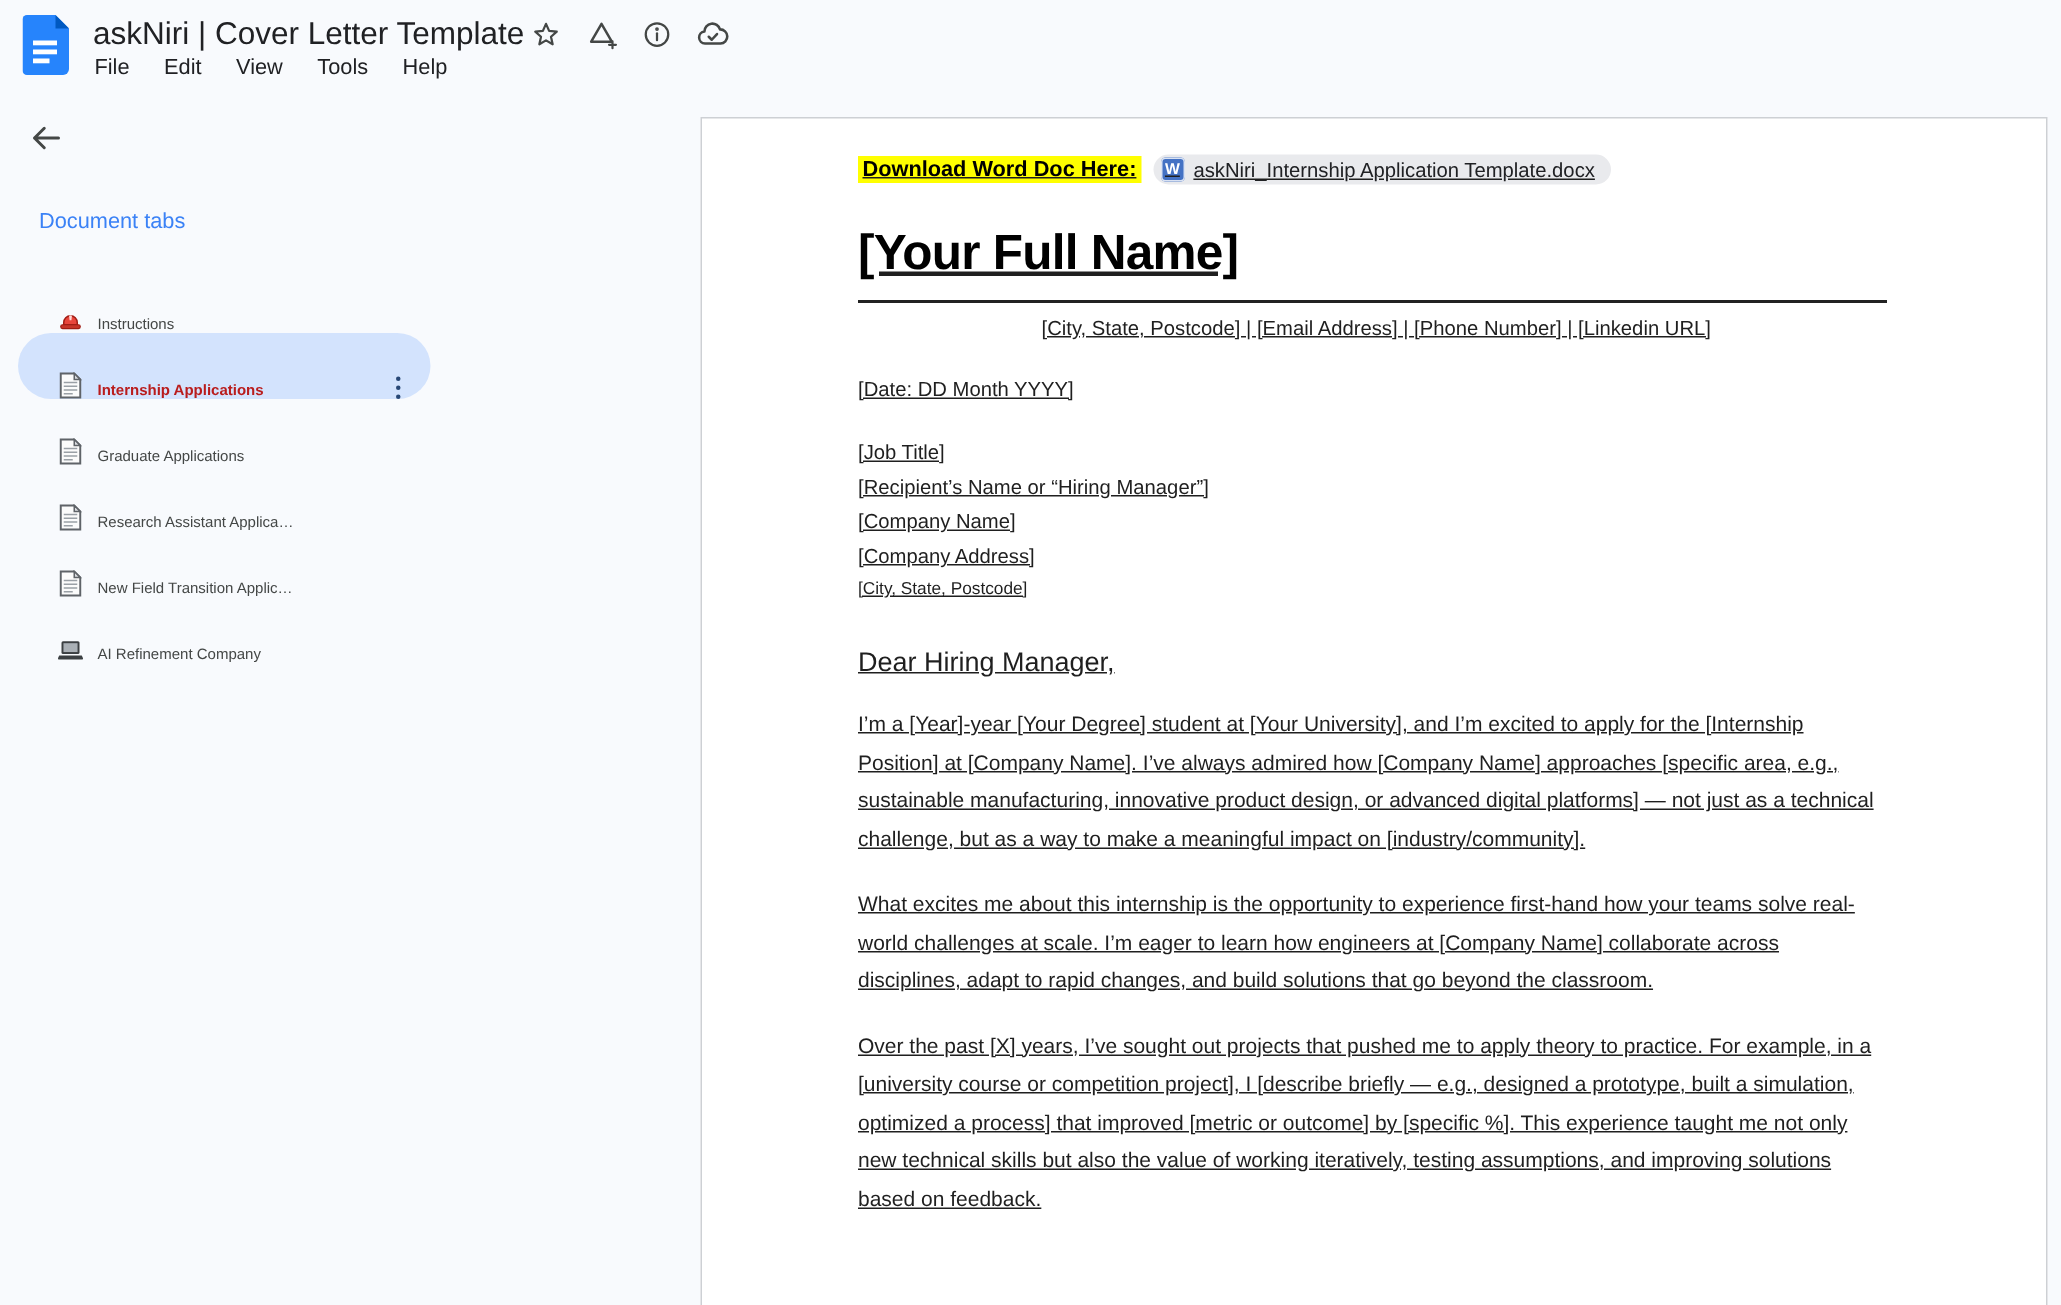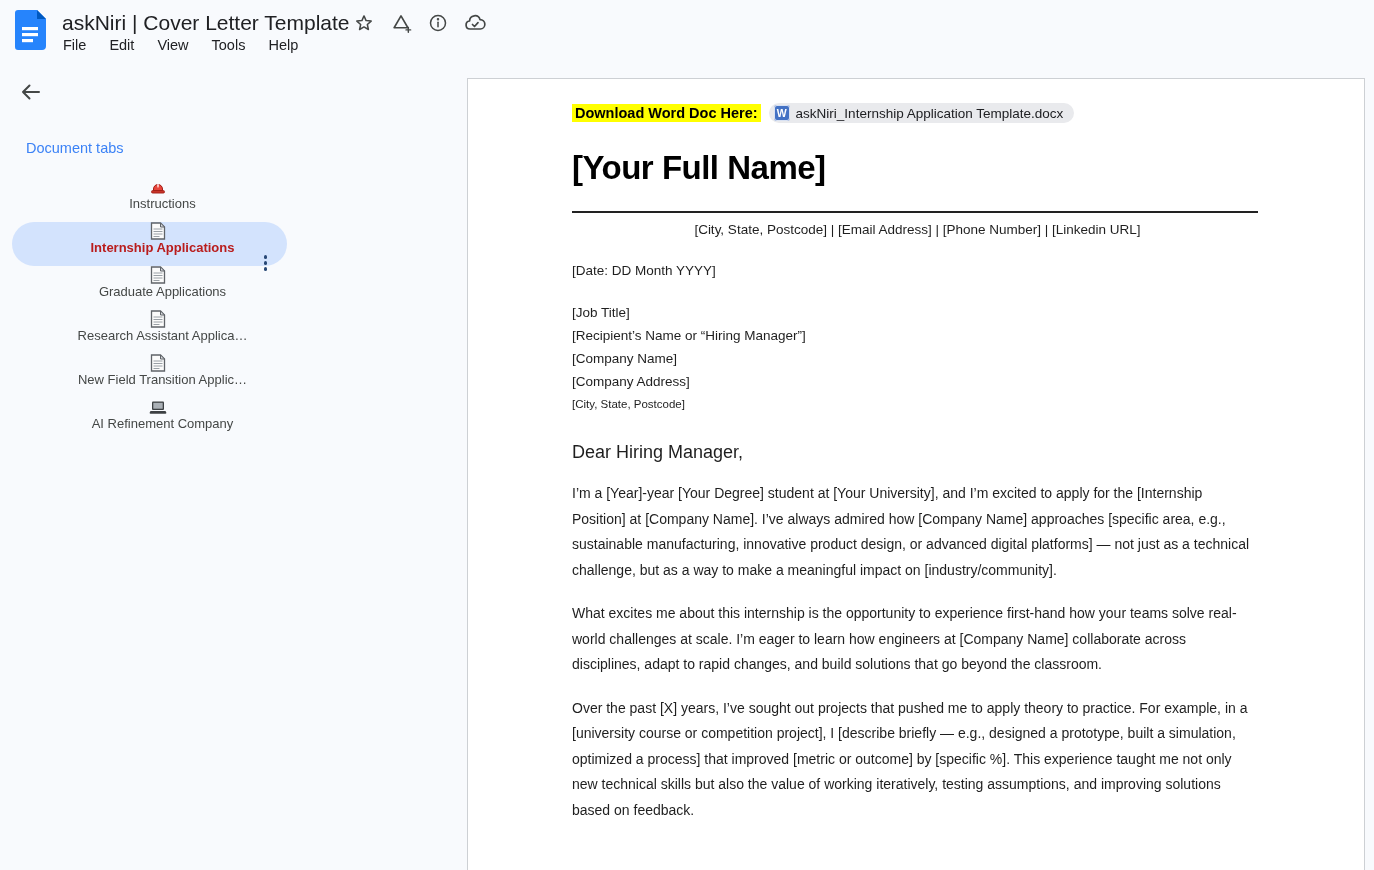--- a/index.html
+++ b/index.html
@@ -21,53 +21,53 @@
   .menu-bar { position:absolute; left:63px; top:37px; display:flex; gap:23px; font-size:14.5px; color:#202124; }
   .menu-item { cursor:pointer; }
 
   
   .sidebar { position:absolute; left:0; top:70px; width:300px; }
   .back-btn { position:absolute; left:17px; top:8px; width:28px; height:28px; display:flex; align-items:center; justify-content:center; cursor:pointer; }
   .section-title { position:absolute; left:26px; top:70px; font-size:14.5px; color:#3b82f6; }
   .tab-list { position:absolute; left:0; top:108px; width:300px; }
   .tab-item {
     height:44px; margin-left:12px; width:275px;
-    display:flex; align-items:center; padding-left:26px;
-    border-radius:22px; color:#444746; font-size:13px; cursor:pointer;flex-direction:column;
+    display:flex; align-items:flex-end; padding-left:26px;
+    border-radius:22px; color:#444746; font-size:10px; cursor:pointer;
   }
   .tab-item .ticon { width:18px; height:18px; margin-right:9px; flex:none; display:flex; align-items:center; justify-content:center; }
   .tab-item.selected { background:#d3e3fd; color:#b91c1c; font-weight:bold; }
   .kebab { margin-left:auto; margin-right:20px; display:flex; flex-direction:column; gap:2.5px; cursor:pointer; }
   .kebab i { width:3.5px; height:3.5px; border-radius:50%; background:#274775; display:block; }
 
   
   .page {
     position:absolute; left:467px; top:78px; width:898px; height:800px;
     background:#ffffff; border:1px solid #cdd0d4;
   }
-  .page-content { padding:23px 0 0 104px; width:795px; }
+  .page-content { padding:23px 0 0 104px; width:795px;text-decoration:underline; }
 
   .download-row { display:flex; align-items:center; gap:8px; height:22px; }
   .hl-label { background:#ffff00; font-weight:bold; font-size:14.5px; color:#000; padding:1px 3px; white-space:nowrap; }
   .chip {
     display:flex; align-items:center; gap:6px; background:#e9eaed;
     border-radius:11px; padding:2px 11px 2px 5px; font-size:13.5px; color:#202124;
     cursor:pointer; white-space:nowrap;
   }
   .word-icon {
     width:16px; height:16px; background:#4472c4; border-radius:3px;
     color:#fff; font-size:10.5px; font-weight:bold;
     display:flex; align-items:center; justify-content:center;
     box-shadow:inset 0 0 0 1px #d9e2f3;
   }
 
   .doc-heading {
     margin-top:25px; width:686px;
     font-size:33px; font-weight:bold; letter-spacing:-0.5px; color:#000;
-    padding-bottom:24px; border-bottom:2px solid #222;
+    padding-bottom:13px; border-bottom:2px solid #222;
   }
   .contact-line { margin-top:9px; font-size:13.5px; color:#1f1f1f;text-align:center; }
   .date-line { margin-top:26px; font-size:13.5px; }
   .recipient-block { margin-top:23px; font-size:13.5px; }
   .recipient-block div { line-height:23px; }
   .recipient-block .small-line { font-size:11.5px; }
   .salutation { margin-top:26px; font-size:18px; }
   .para { margin-top:18px; font-size:14px; line-height:25.5px; color:#1f1f1f; width:686px; }
 </style>
 </head>

